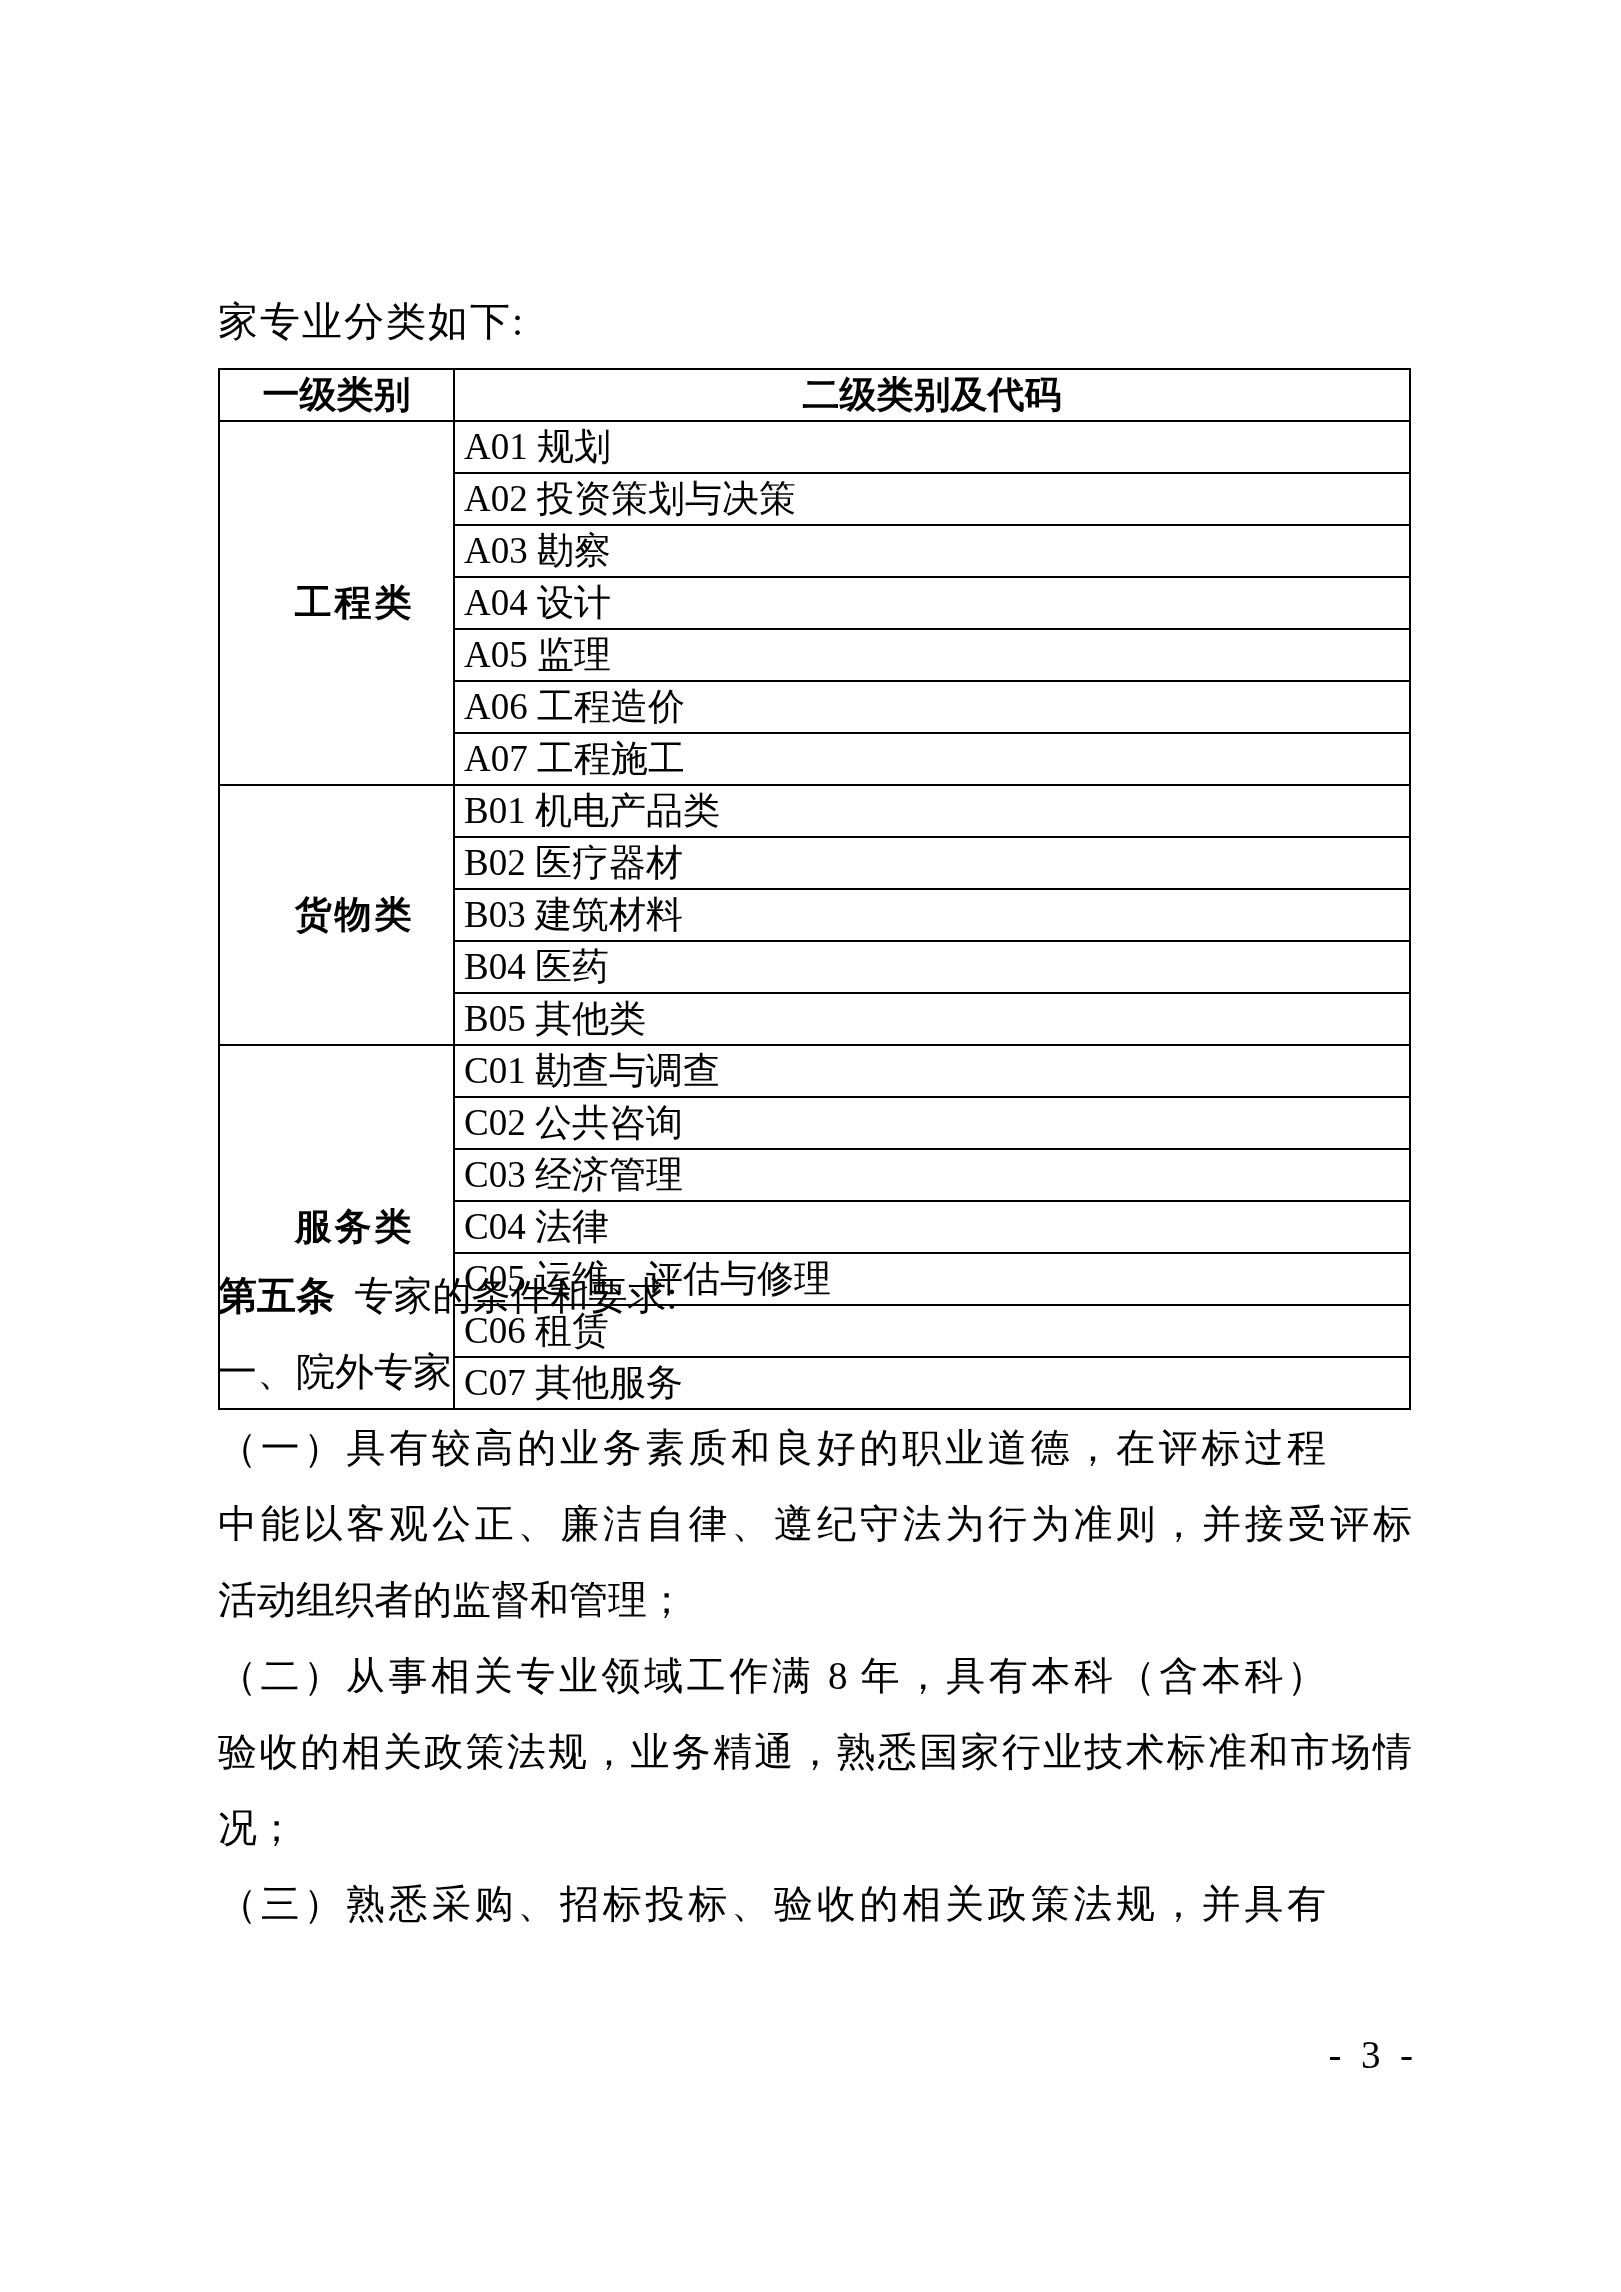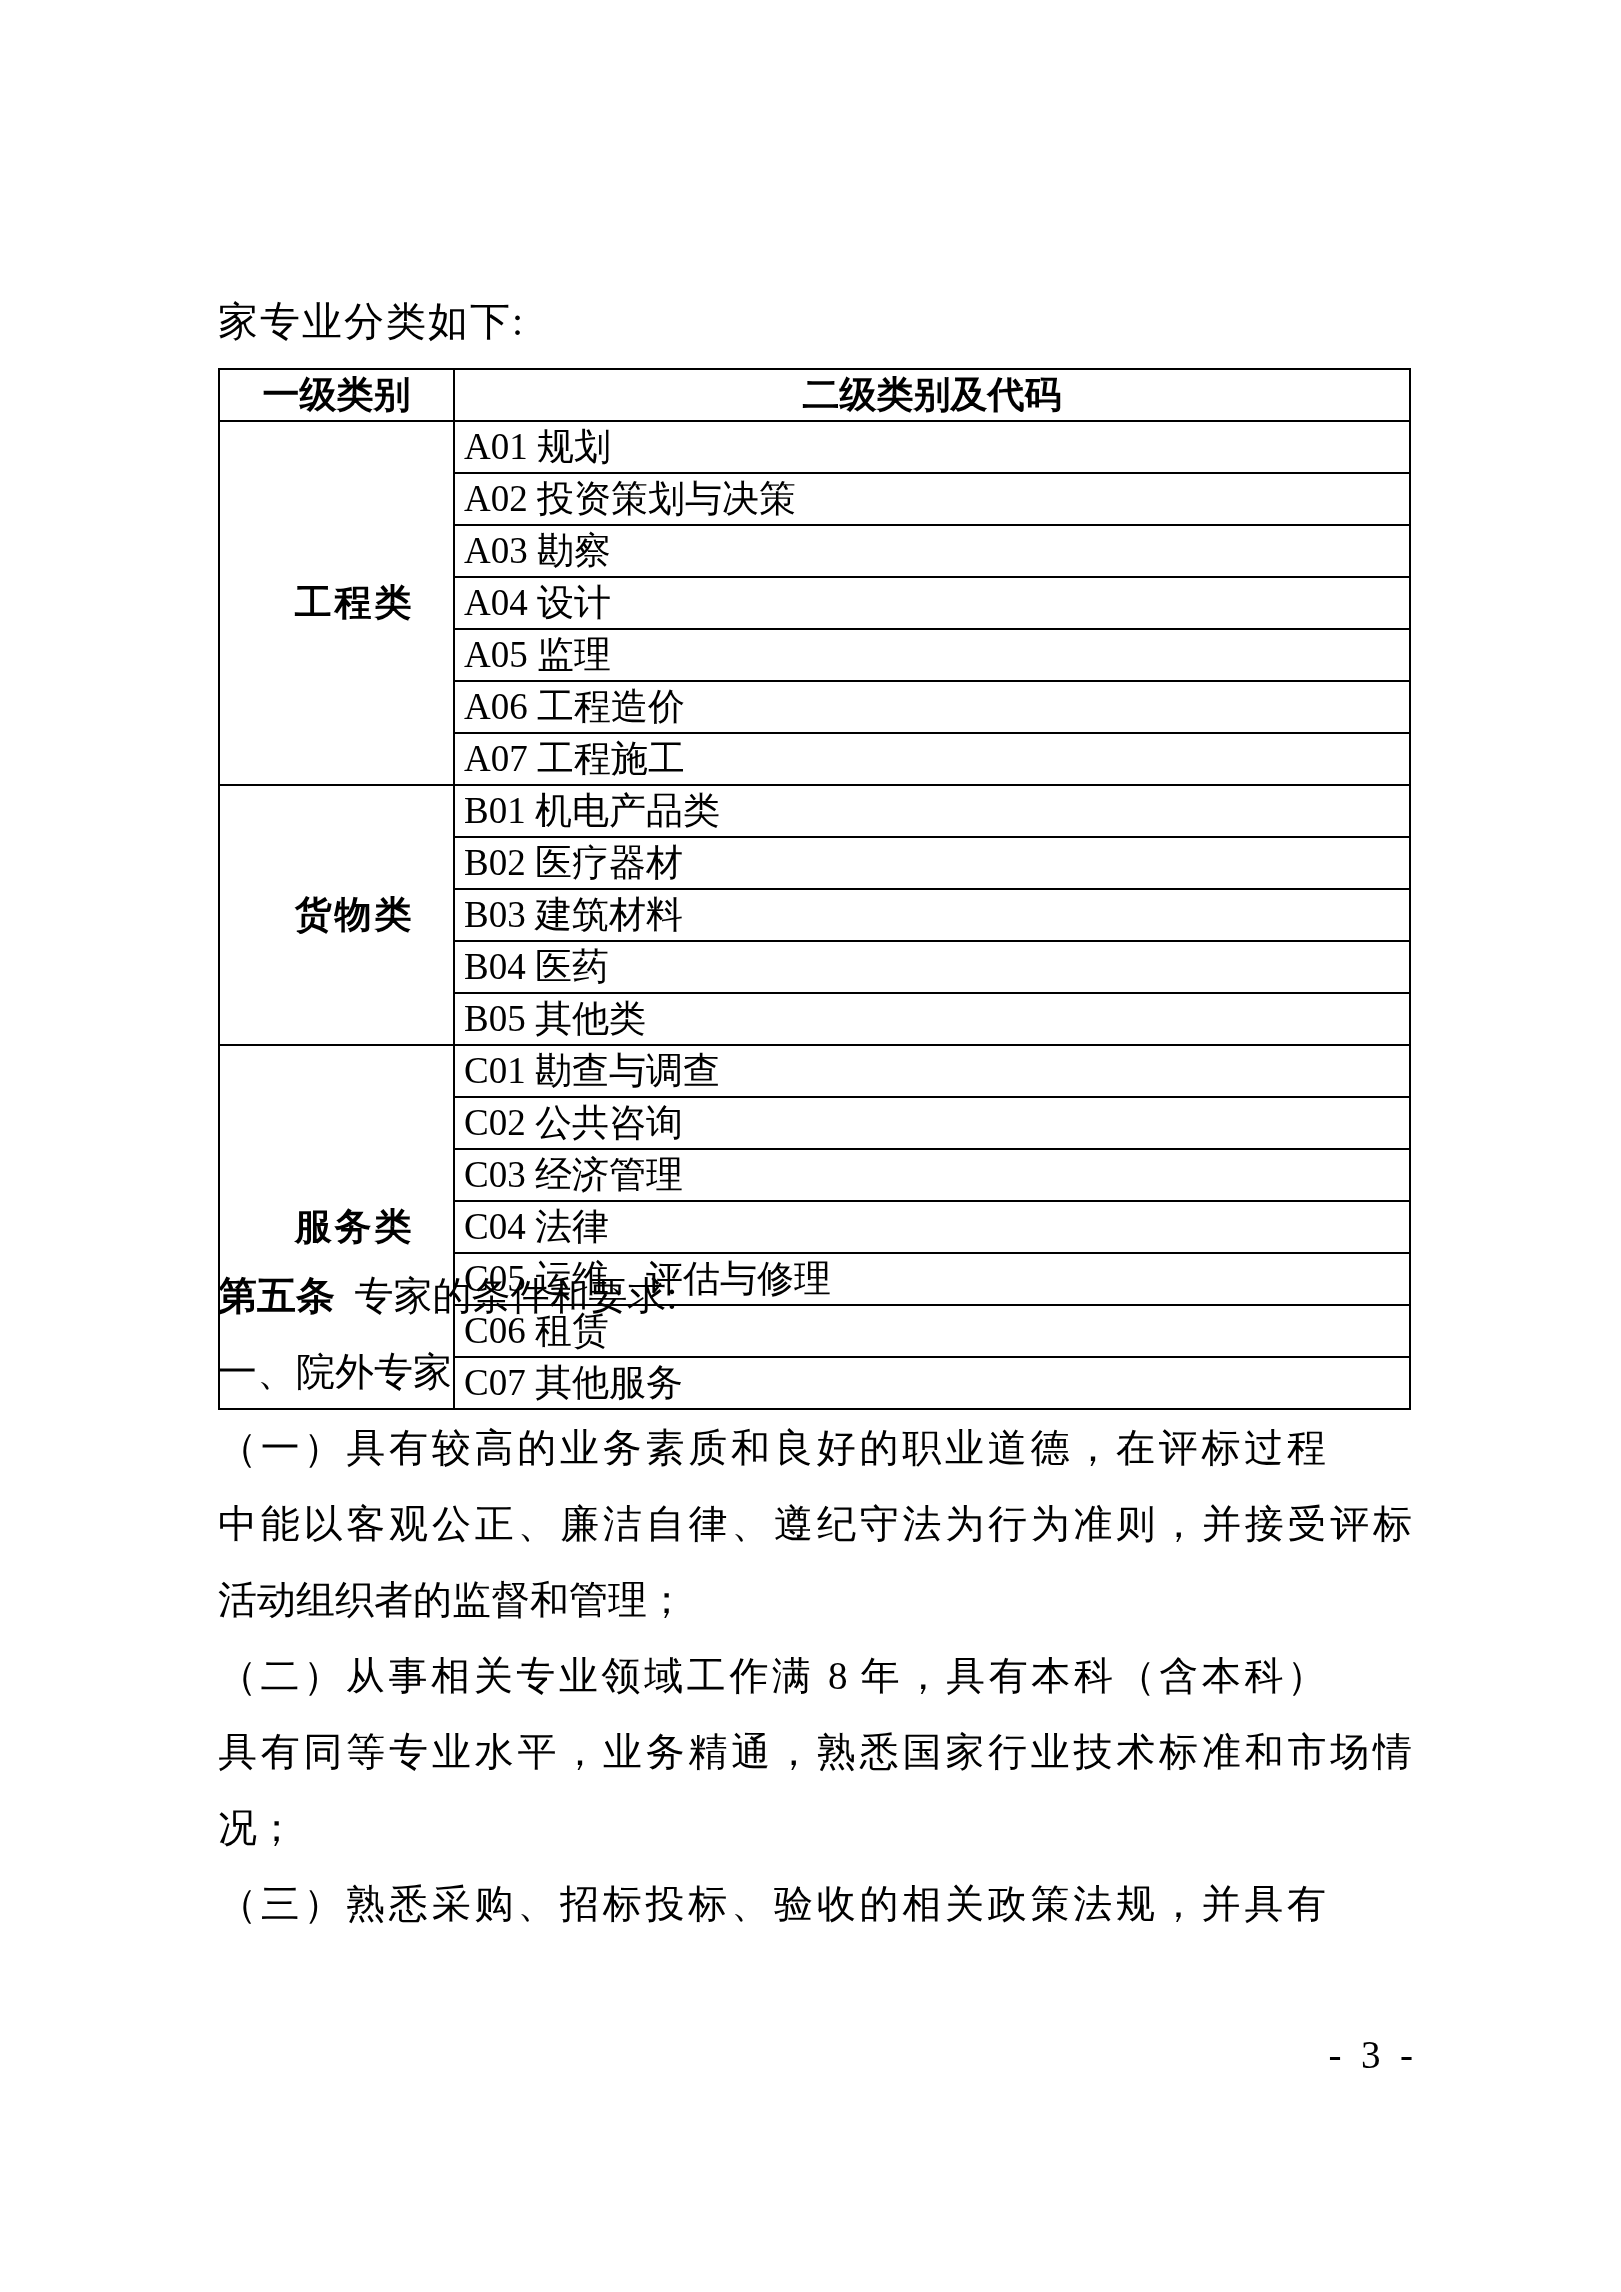--- a/index.html
+++ b/index.html
@@ -189,21 +189,21 @@
     <div class="line indent">
       <span class="bold">第五条</span><span class="gap-after">专家的条件和要求:</span>
     </div>
     <div class="line indent">一、院外专家</div>
 
     <div class="line indent just">（一）具有较高的业务素质和良好的职业道德，在评标过程</div>
     <div class="line just">中能以客观公正、廉洁自律、遵纪守法为行为准则，并接受评标</div>
     <div class="line">活动组织者的监督和管理；</div>
 
     <div class="line indent just">（二）从事相关专业领域工作满 8 年，具有本科（含本科）</div>
-    <div class="line just">具有同等专业水平，业务精通，熟悉国家行业技术标准和市场情</div>
+    <div class="line just">验收的相关政策法规，业务精通，熟悉国家行业技术标准和市场情</div>
     <div class="line">况；</div>
 
     <div class="line indent just">（三）熟悉采购、招标投标、验收的相关政策法规，并具有</div>
   </div>
 
   <div class="footer-num">- 3 -</div>
 
 </div>
 
 

